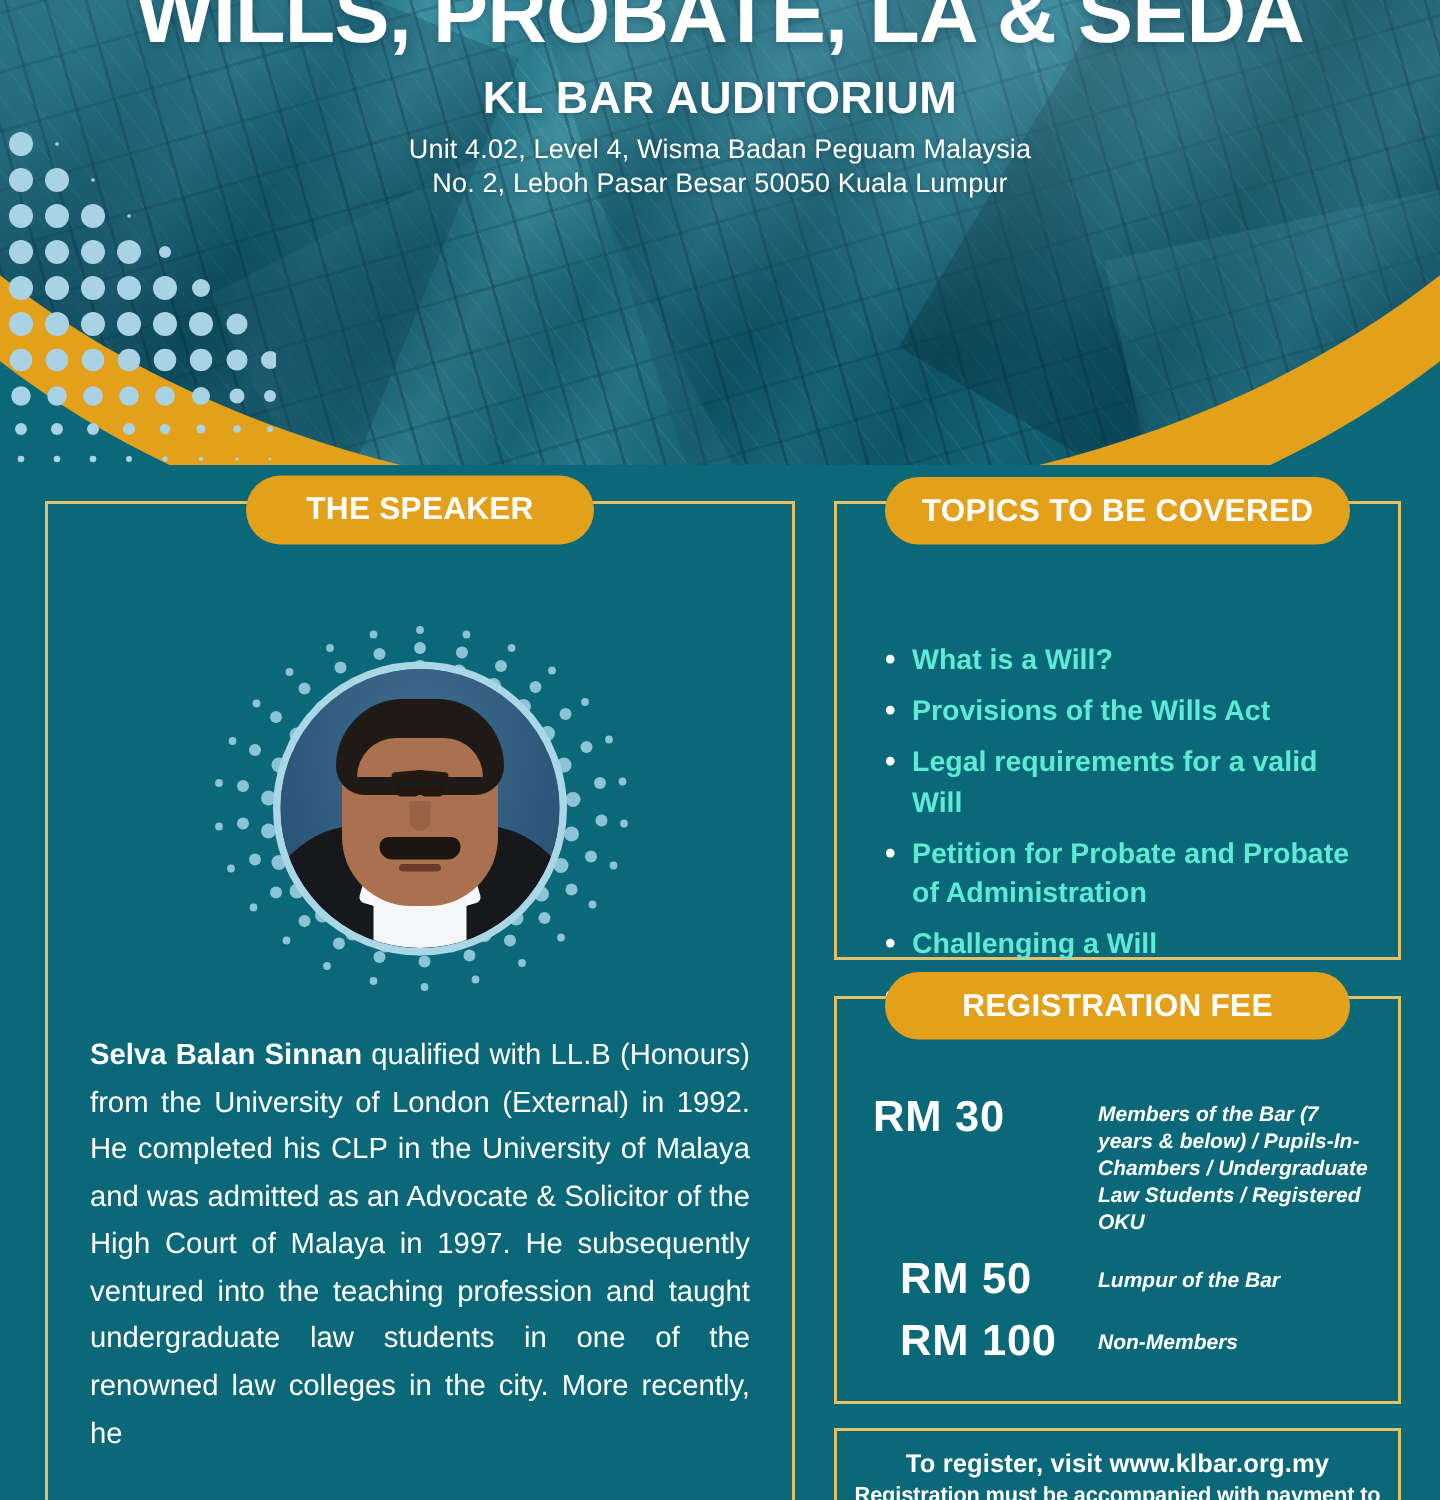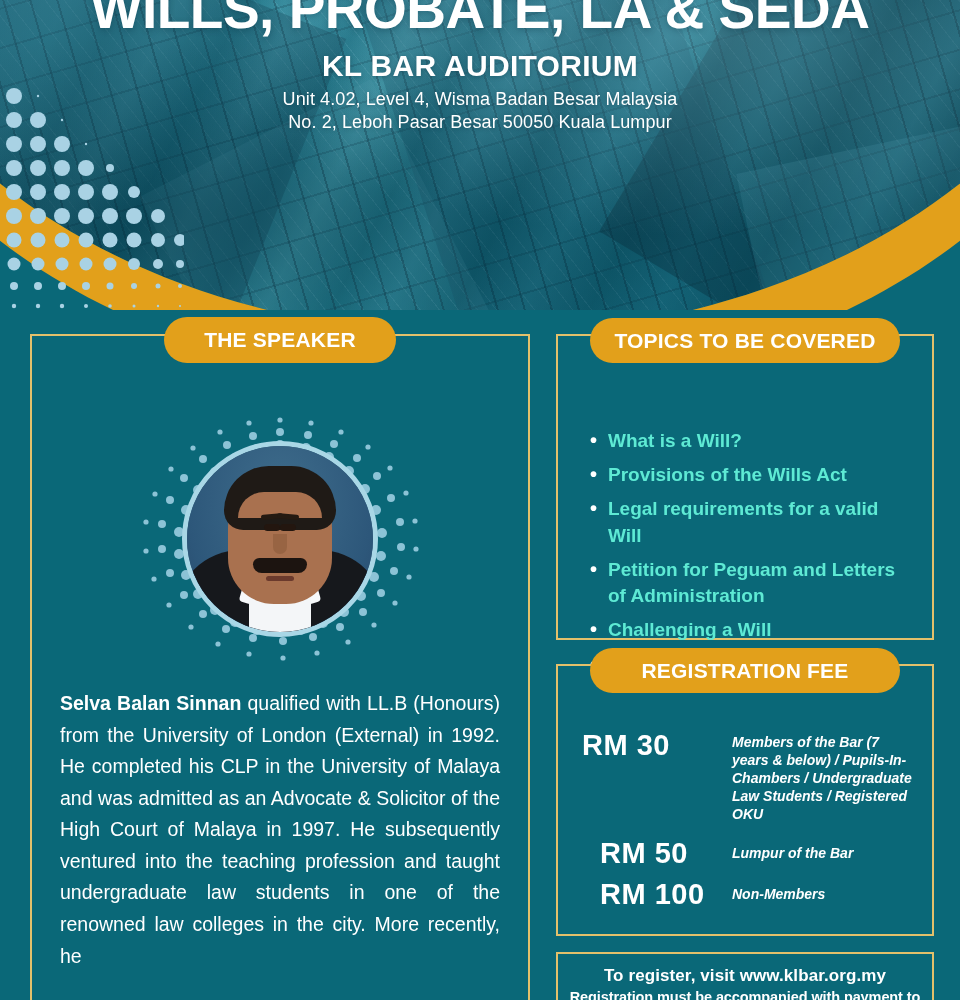--- a/index.html
+++ b/index.html
@@ -286,21 +286,21 @@
             <circle cx="130" cy="218" r="1.5"></circle>
             <circle cx="154" cy="218" r="1.2"></circle>
             <circle cx="176" cy="218" r="1"></circle>
         </g>
       </svg>
     </div>
 
     <div class="hero-text">
       <div class="title-main">WILLS, PROBATE, LA &amp; SEDA</div>
       <div class="hero-line hl-venue">KL BAR AUDITORIUM</div>
-      <div class="hero-line hl-addr1">Unit 4.02, Level 4, Wisma Badan Besar Malaysia</div>
+      <div class="hero-line hl-addr1">Unit 4.02, Level 4, Wisma Badan Peguam Malaysia</div>
       <div class="hero-line hl-addr2">No. 2, Leboh Pasar Besar 50050 Kuala Lumpur</div>
     </div>
   </div>
 
   <div class="card card-speaker">
     <div class="pill pill-speaker">THE SPEAKER</div>
 
     <div class="portrait-wrap">
       <div class="portrait-ring">
         <svg width="290" height="250" viewBox="0 0 290 250">
@@ -417,21 +417,21 @@
 
     <div class="bio"><b>Selva Balan Sinnan</b><span> qualified with LL.B (Honours) from the University of London (External) in 1992. He completed his CLP in the University of Malaya and was admitted as an Advocate &amp; Solicitor of the High Court of Malaya in 1997. He subsequently ventured into the teaching profession and taught undergraduate law students in one of the renowned law colleges in the city. More recently, he</span></div>
   </div>
 
   <div class="card card-topics">
     <div class="pill pill-topics">TOPICS TO BE COVERED</div>
     <ul class="topics-list">
       <li>What is a Will?</li>
       <li>Provisions of the Wills Act</li>
       <li>Legal requirements for a valid Will</li>
-      <li>Petition for Peguam and Letters of Administration</li>
+      <li>Petition for Probate and Probate of Administration</li>
       <li>Challenging a Will</li>
       <li>SEDA</li>
     </ul>
   </div>
 
   <div class="card card-fee">
     <div class="pill pill-fee">REGISTRATION FEE</div>
     <div class="fee-rows">
       <div class="fee-row r1">
         <div class="fee-amt">RM 30</div>

